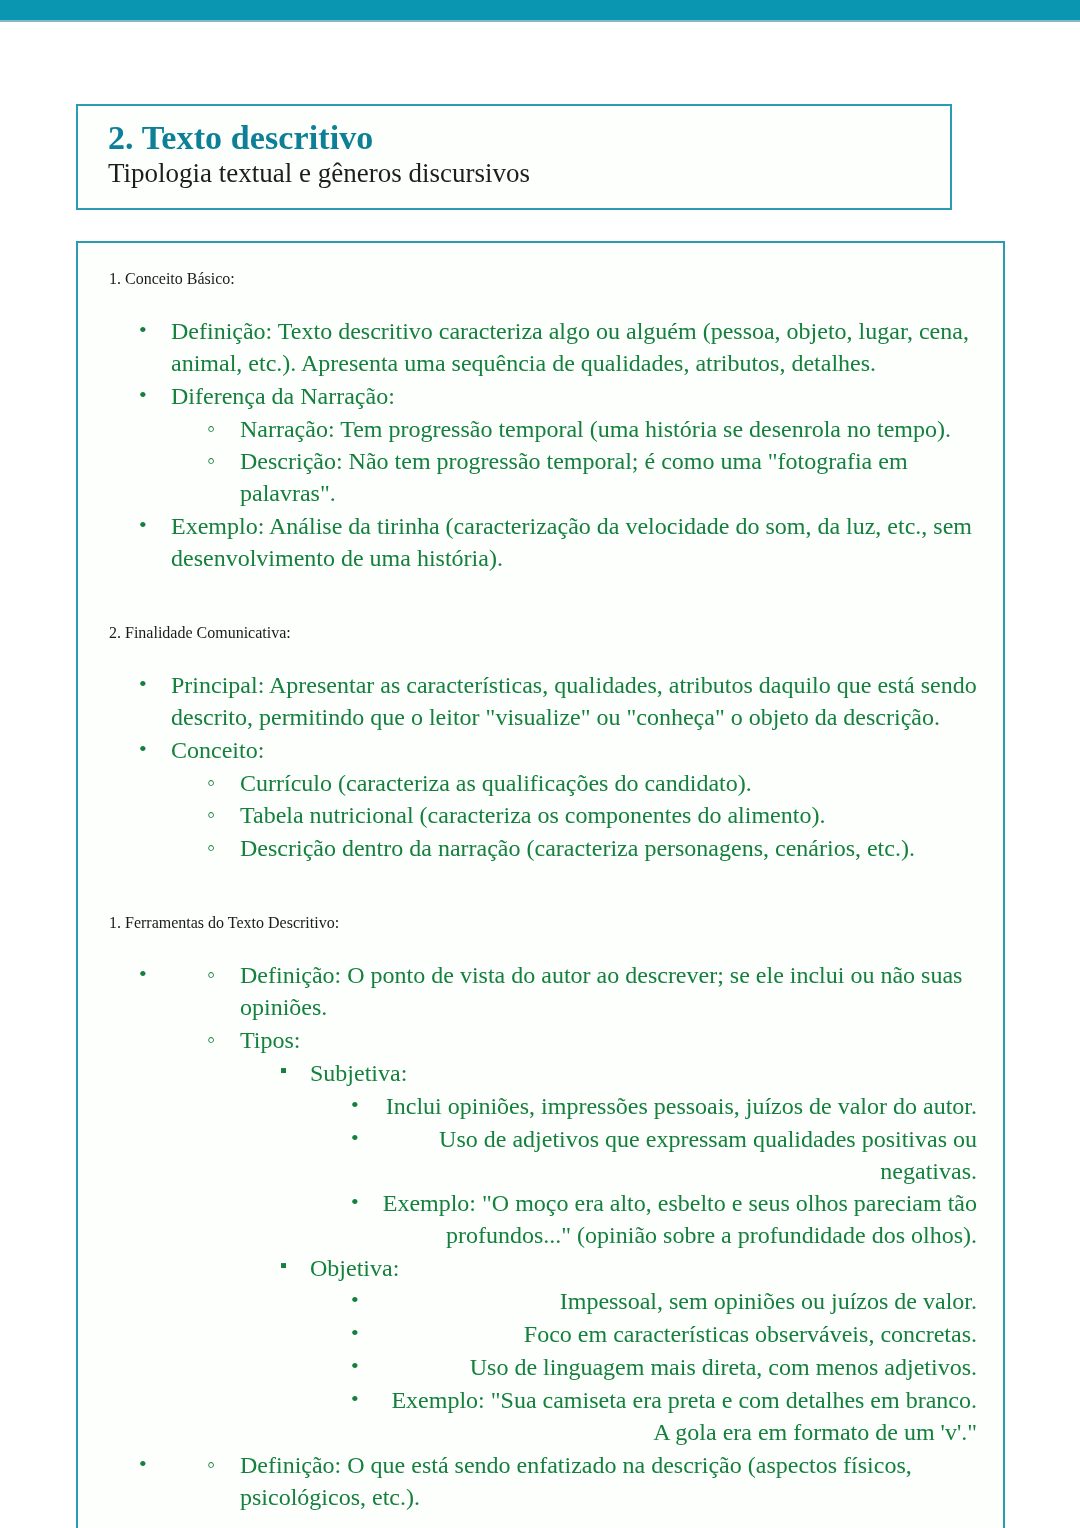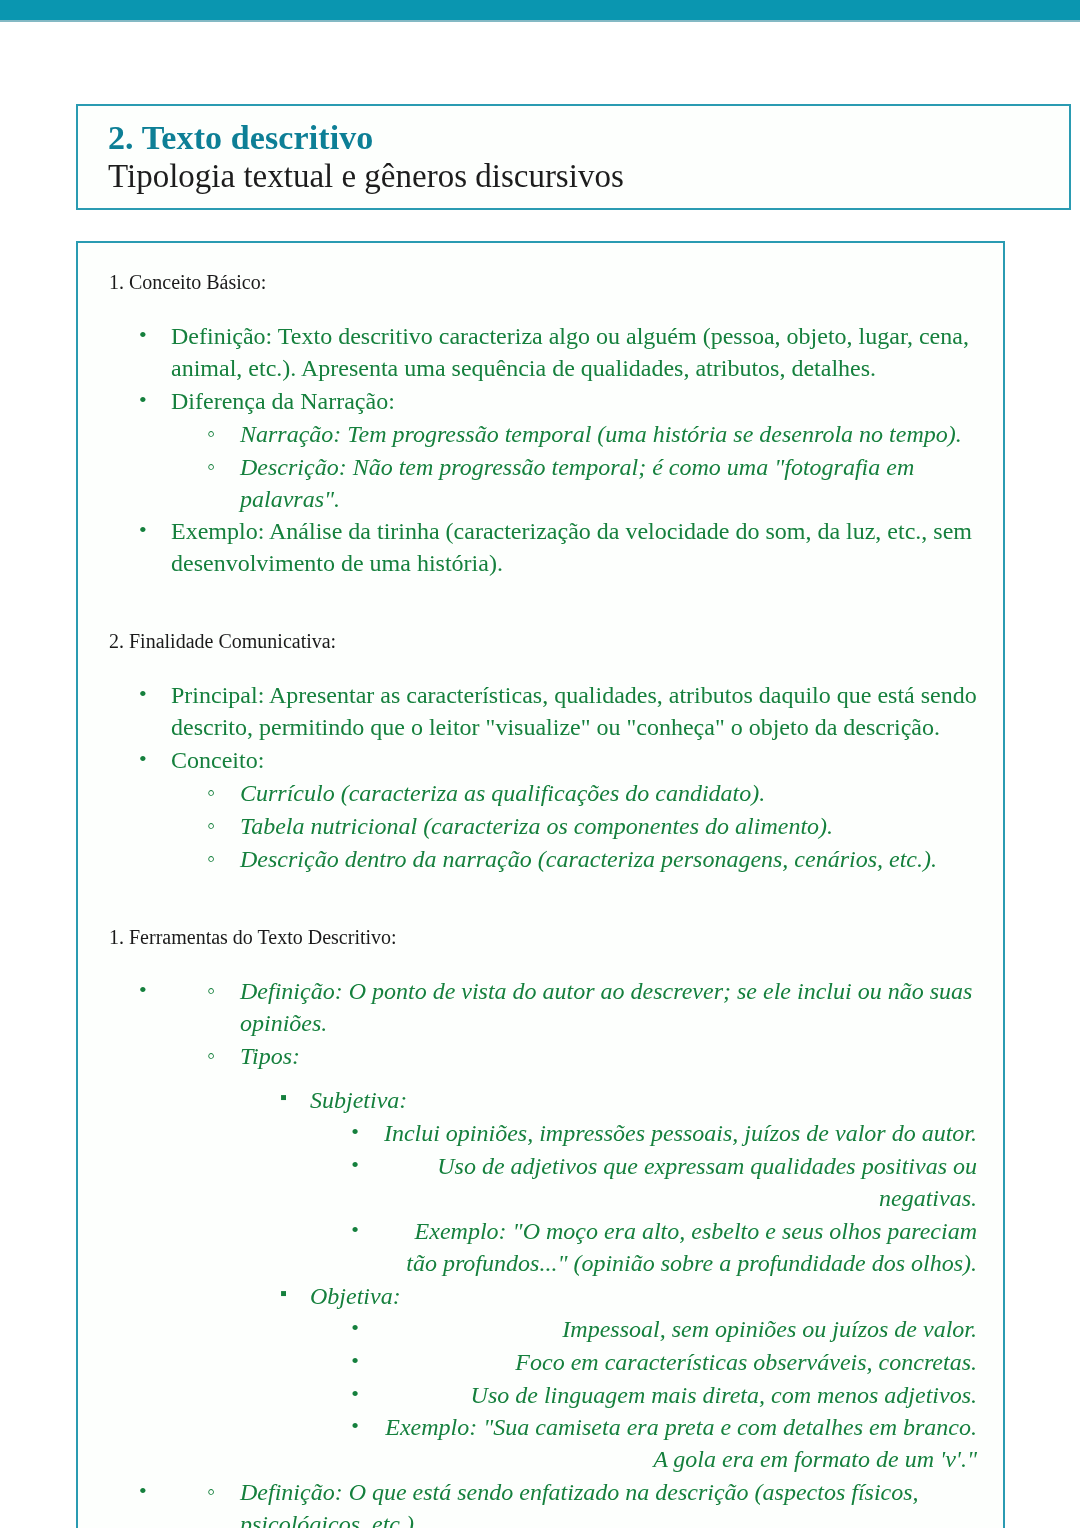--- a/index.html
+++ b/index.html
@@ -33,38 +33,38 @@
     height: 2px;
     background: #1f7f93;
     opacity: .55;
   }
 
   
   .title-card {
     position: absolute;
     left: 76px;
     top: 104px;
-    width: 995px;
+    width: 876px;
     height: 106px;
     box-sizing: border-box;
     border: 2px solid #2a9bb2;
     background: #fdfffd;
     padding: 14px 0 0 30px;
   }
   .doc-title {
     font-size: 34px;
     font-weight: bold;
     color: #0d7f96;
     line-height: 1.06;
     letter-spacing: .1px;
     margin: 0;
     white-space: nowrap;
   }
   .doc-subtitle {
-    font-size: 33px;
+    font-size: 27px;
     font-weight: normal;
     color: #1d1d1d;
     line-height: 1.12;
     margin: 2px 0 0 0;
     white-space: nowrap;
   }
 
   
   .body-card {
     position: absolute;
@@ -74,21 +74,21 @@
     height: 1320px;           
     box-sizing: border-box;
     border: 2px solid #2a9bb2;
     border-bottom: none;
     background: #fdfffd;
     padding: 26px 26px 0 31px;
   }
 
   
   .section-heading {
-    font-size: 20px;
+    font-size: 16px;
     line-height: 1.3;
     color: #1a1a1a;
     margin: 0 0 26px 0;
   }
   .section-heading.gap-top { margin-top: 48px; }
 
   ul {
     list-style: none;
     margin: 0;
     padding: 0;
@@ -109,32 +109,32 @@
     content: "\2022";
     position: absolute;
     left: 3px;
     top: -1px;
     font-size: 22px;
     line-height: 1.33;
   }
 
   
   ul.lvl2 { margin-left: 34px; margin-top: 1px; }
-  ul.lvl2 > li { padding-left: 35px; font-style: italic; }
+  ul.lvl2 > li { padding-left: 35px; }
   ul.lvl2 > li::before {
     content: "\25E6";
     position: absolute;
     left: 2px;
     top: 0;
     font-size: 23px;
     line-height: 1.33;
   }
 
   
-  ul.lvl3 { margin-left: 38px; margin-top: 13px; }
+  ul.lvl3 { margin-left: 38px; margin-top: 1px; }
   ul.lvl3 > li { padding-left: 32px; }
   ul.lvl3 > li::before {
     content: "\25AA";
     position: absolute;
     left: 2px;
     top: -1px;
     font-size: 20px;
     line-height: 1.33;
   }
 

